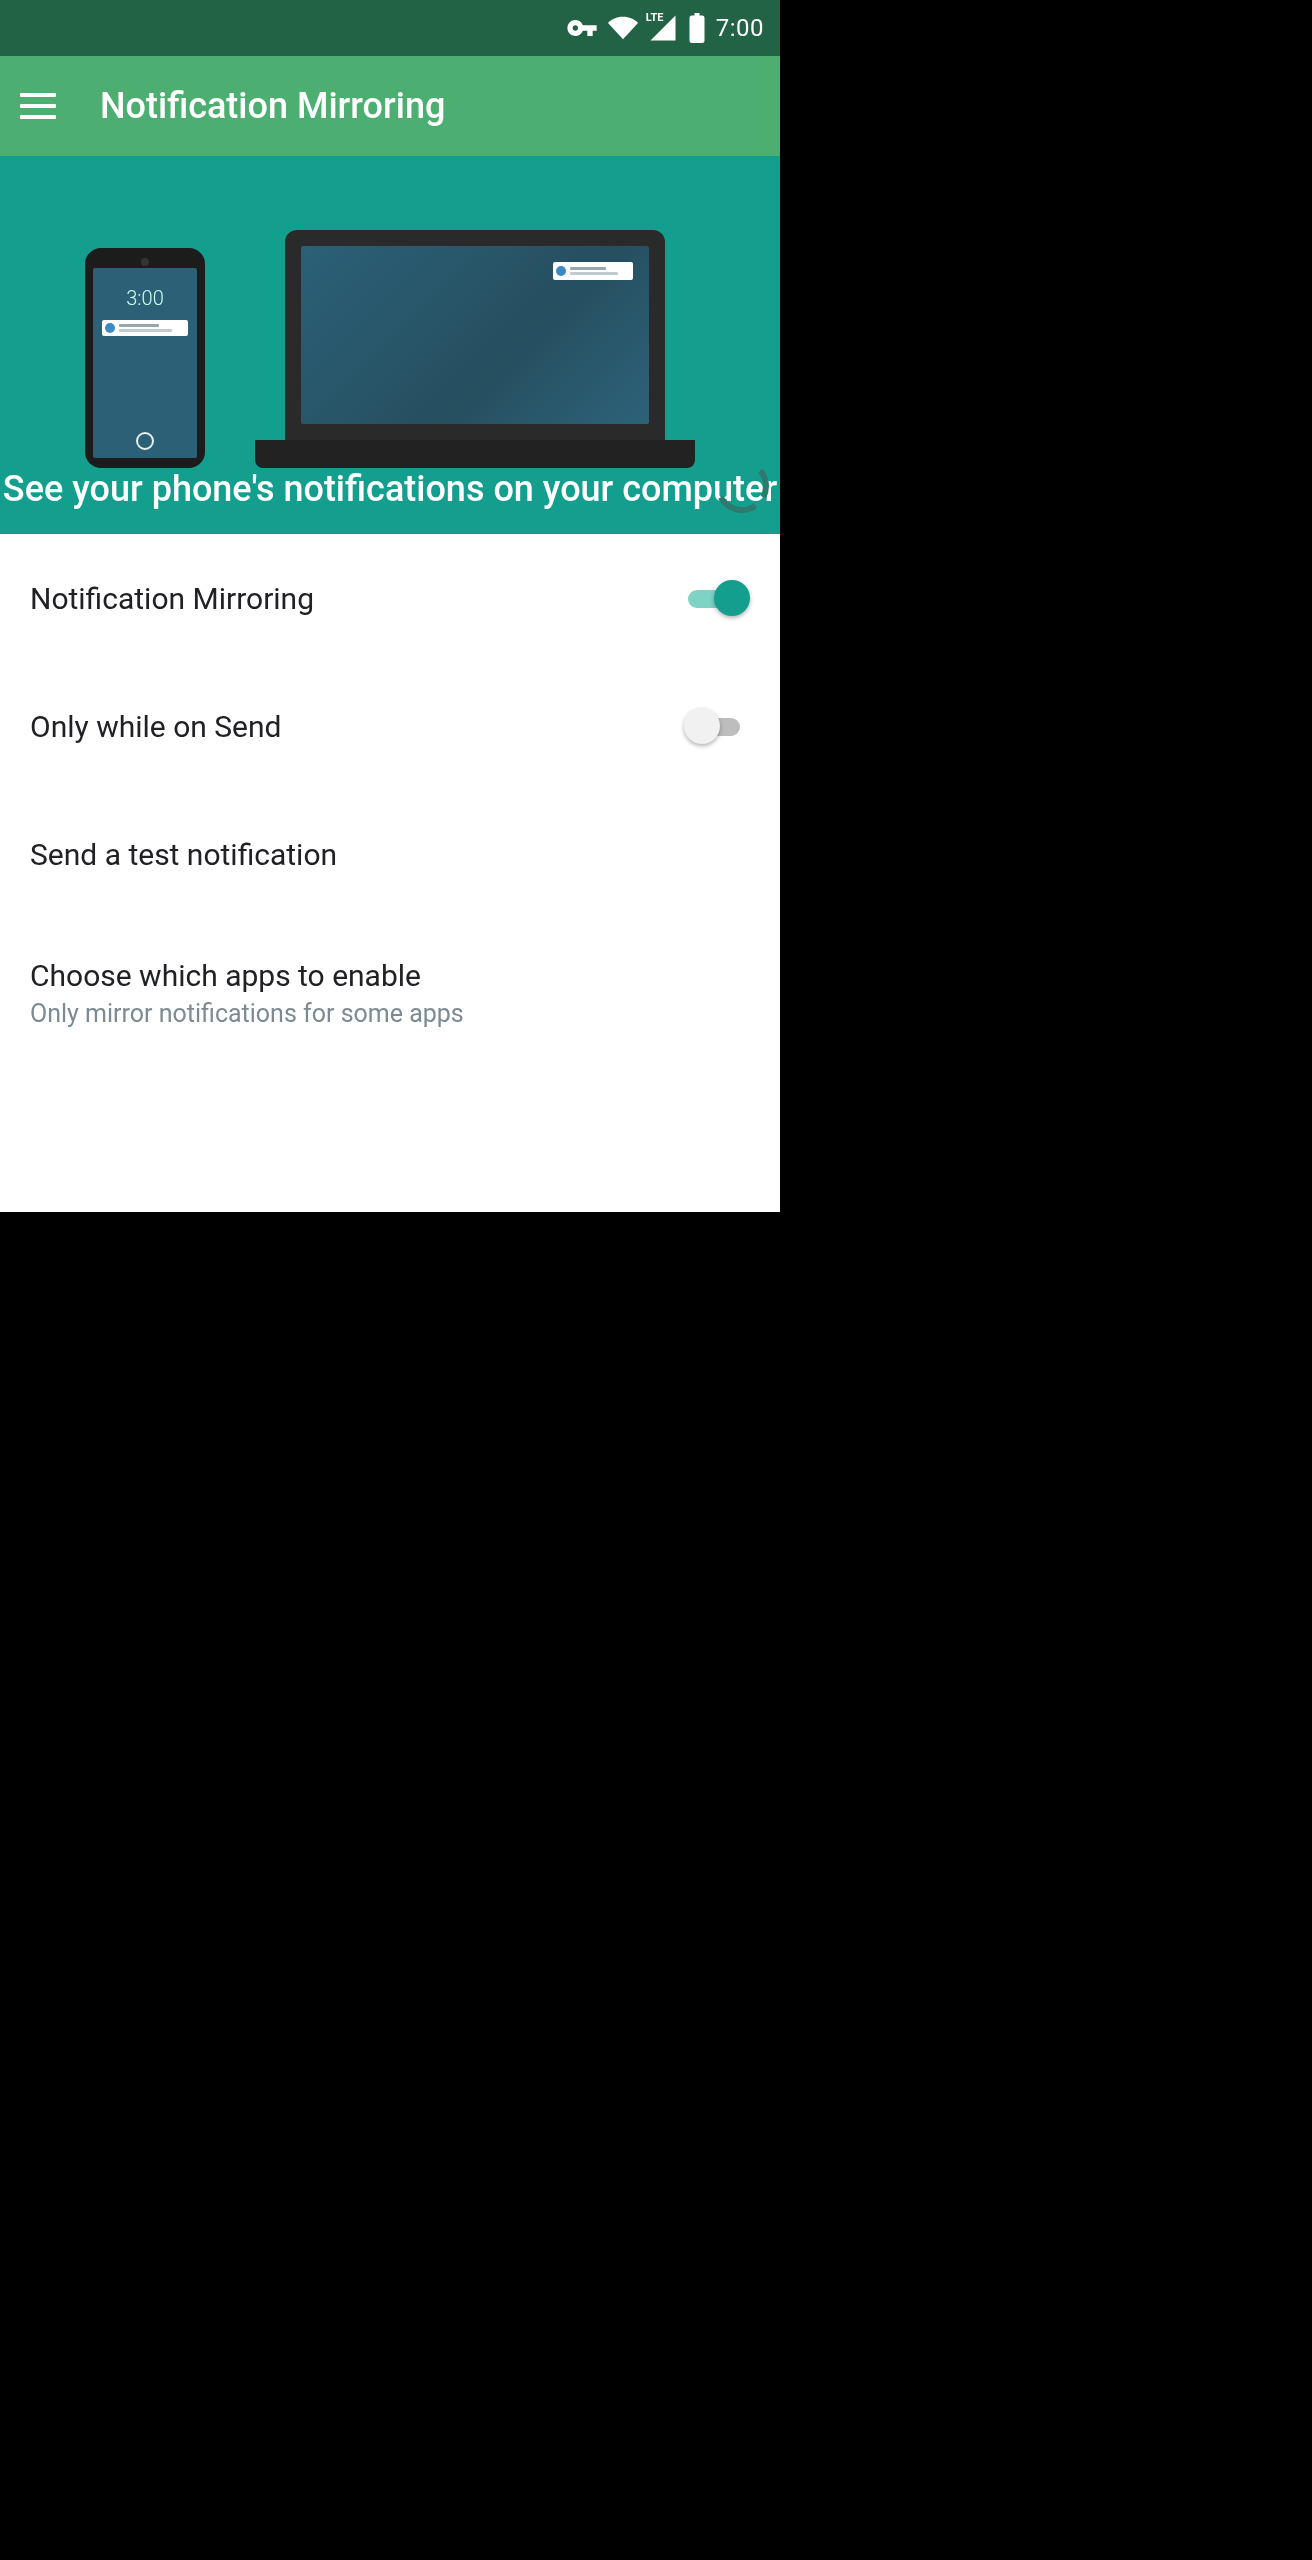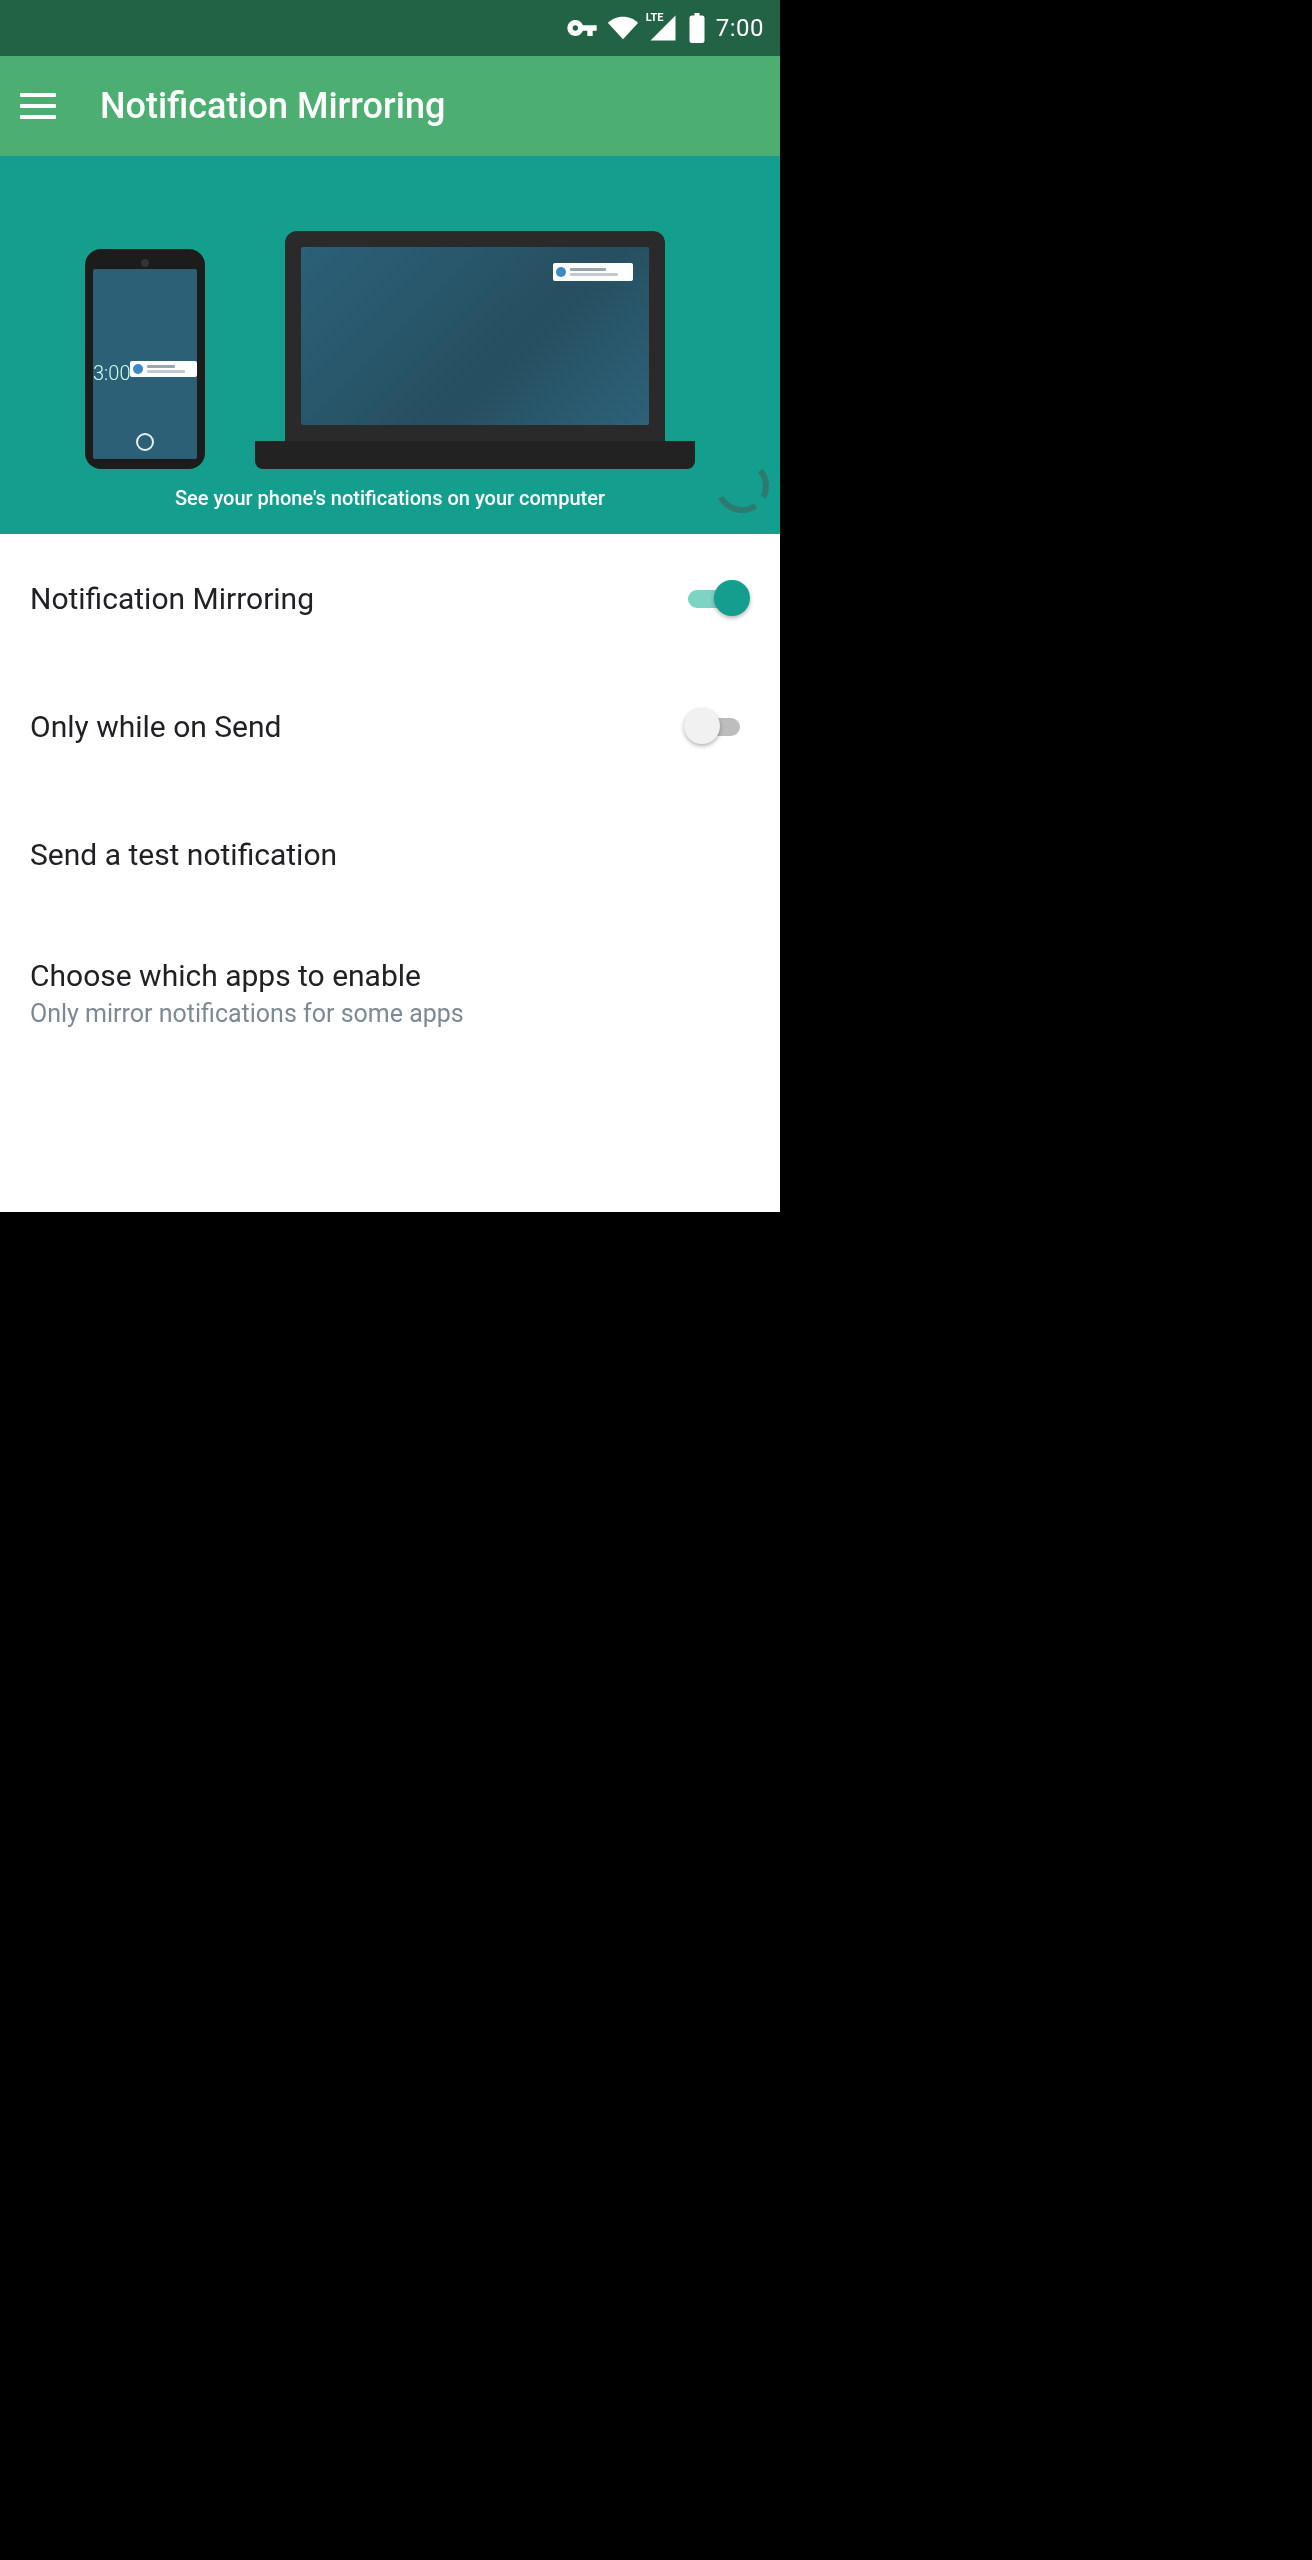--- a/index.html
+++ b/index.html
@@ -15,40 +15,40 @@
   .app-bar { height: 100px; background: #4caf71; display: flex; align-items: center; padding: 0 20px; gap: 40px; }
   .hamburger { width: 40px; height: 40px; display: flex; flex-direction: column; justify-content: center; gap: 7px; cursor: pointer; }
   .hamburger span { display: block; height: 4px; background: #fff; border-radius: 1px; width: 36px; }
   .app-title { color: #fff; font-size: 36px; font-weight: 500; }
 
   
   .hero { background: #149e8d; height: 378px; width: 100%; display: flex; flex-direction: column; align-items: center; justify-content: flex-end; padding-bottom: 24px; position: relative; }
   .hero-illustration { display: flex; align-items: flex-end; justify-content: center; gap: 50px; flex: 1; padding-top: 30px; }
   .phone { width: 120px; height: 220px; background: #1c1c1c; border-radius: 16px; position: relative; padding: 20px 8px 10px; display: flex; flex-direction: column; align-items: center; }
   .phone::before { content: ""; position: absolute; top: 10px; left: 50%; transform: translateX(-50%); width: 8px; height: 8px; border-radius: 50%; background: #333; }
-  .phone-screen { background: #2b6077; width: 100%; flex: 1; border-radius: 2px; position: relative; display: flex; flex-direction: row; align-items: center; }
+  .phone-screen { background: #2b6077; width: 100%; flex: 1; border-radius: 2px; position: relative; display: flex; flex-direction: column; align-items: center; }
   .phone-time { color: #cfe; font-size: 20px; font-weight: 300; margin-top: 18px; }
   .phone-notif { background: #fff; width: 82%; height: 16px; border-radius: 2px; margin-top: 10px; display: flex; align-items: center; padding: 3px; gap: 4px; }
   .phone-notif .dot { width: 10px; height: 10px; border-radius: 50%; background: #3b8ac4; }
   .phone-notif .linebox { flex:1; display:flex; flex-direction:column; gap:2px;}
   .phone-notif .line1 { height: 3px; background: #9aa6ad; width: 60%; border-radius:1px;}
   .phone-notif .line2 { height: 3px; background: #c2cacf; width: 80%; border-radius:1px;}
   .phone-home { position: absolute; bottom: 8px; left: 50%; transform: translateX(-50%); width: 18px; height: 18px; border: 2px solid #e6efec; border-radius: 50%; }
 
   .laptop { width: 440px; display: flex; flex-direction: column; align-items: center; }
   .laptop-lid { background: #2a2a2a; border-radius: 12px 12px 0 0; width: 380px; height: 210px; padding: 16px; }
   .laptop-screen { background: linear-gradient(135deg,#2b6077,#264f60 60%,#2d6279); width: 100%; height: 100%; border-radius: 2px; position: relative; }
   .laptop-notif { position: absolute; top: 16px; right: 16px; width: 80px; height: 18px; background: #fff; border-radius: 2px; display: flex; align-items: center; padding: 3px; gap: 4px; }
   .laptop-notif .dot { width: 10px; height: 10px; border-radius: 50%; background: #3b8ac4; }
   .laptop-notif .linebox { flex:1; display:flex; flex-direction:column; gap:2px;}
   .laptop-notif .line1 { height: 3px; background: #9aa6ad; width: 60%; border-radius:1px;}
   .laptop-notif .line2 { height: 3px; background: #c2cacf; width: 80%; border-radius:1px;}
   .laptop-base { background: #222; width: 440px; height: 28px; border-radius: 0 0 8px 8px; }
 
-  .hero-caption { color: #fff; font-size: 20px; font-weight: 500; text-align: center; margin-top: 17px; }
+  .hero-caption { color: #fff; font-size: 36px; font-weight: 500; text-align: center; }
 
   .spinner { position: absolute; right: 10px; bottom: 20px; width: 56px; height: 56px; }
 
   
   .settings { background: #fff; }
   .item { padding: 40px 30px; display: flex; align-items: center; justify-content: space-between; cursor: pointer; min-height: 128px;}
   .item .texts { display: flex; flex-direction: column; gap: 6px; }
   .item .title { font-size: 30px; color: #202124; }
   .item .subtitle { font-size: 25px; color: #7c8a93; }
 

